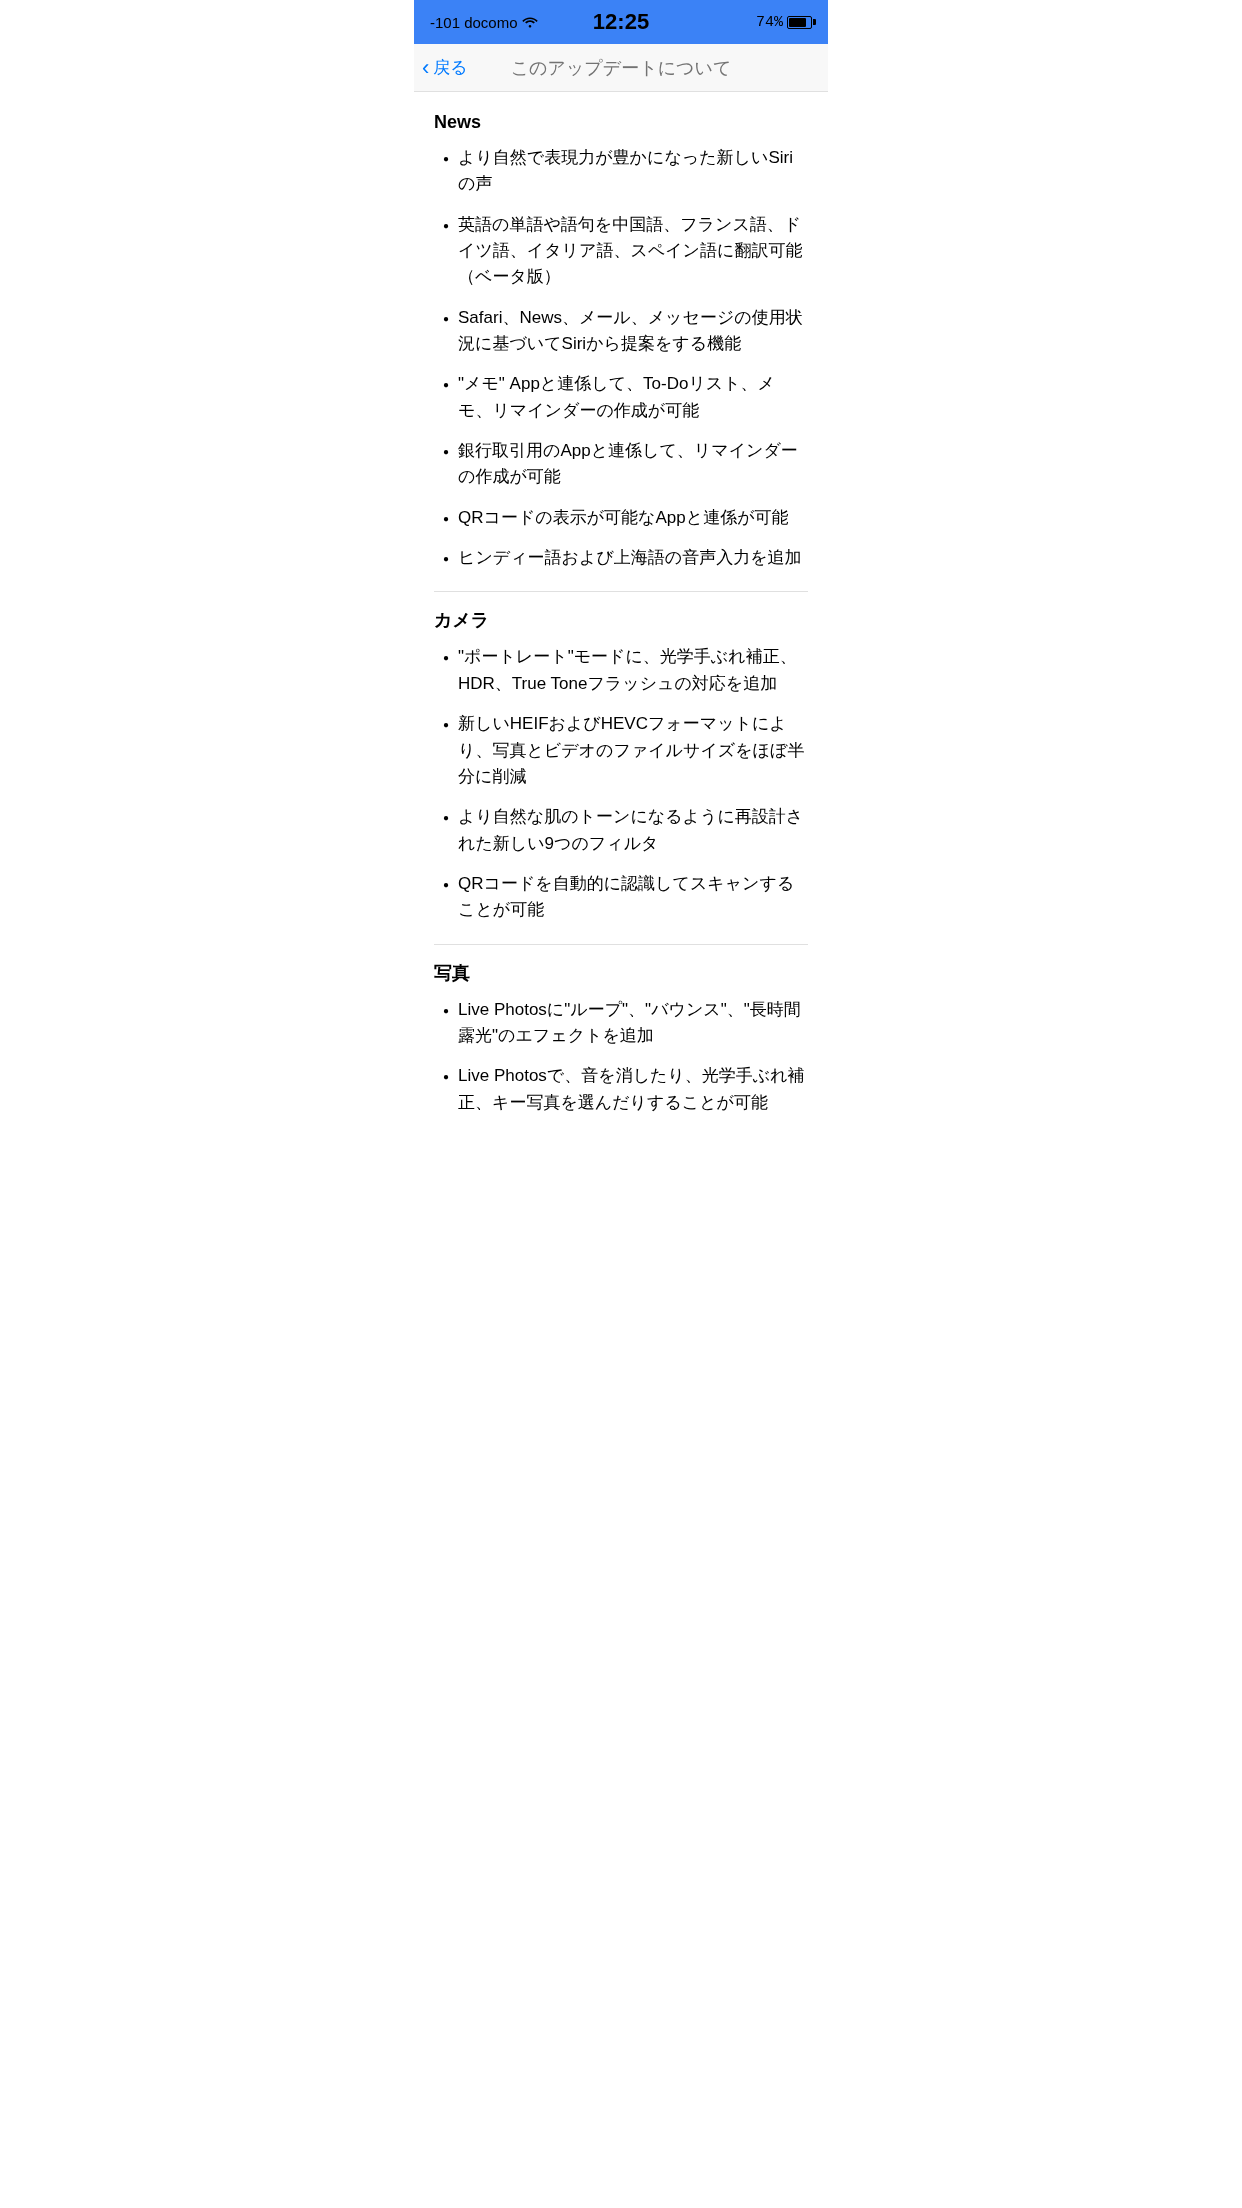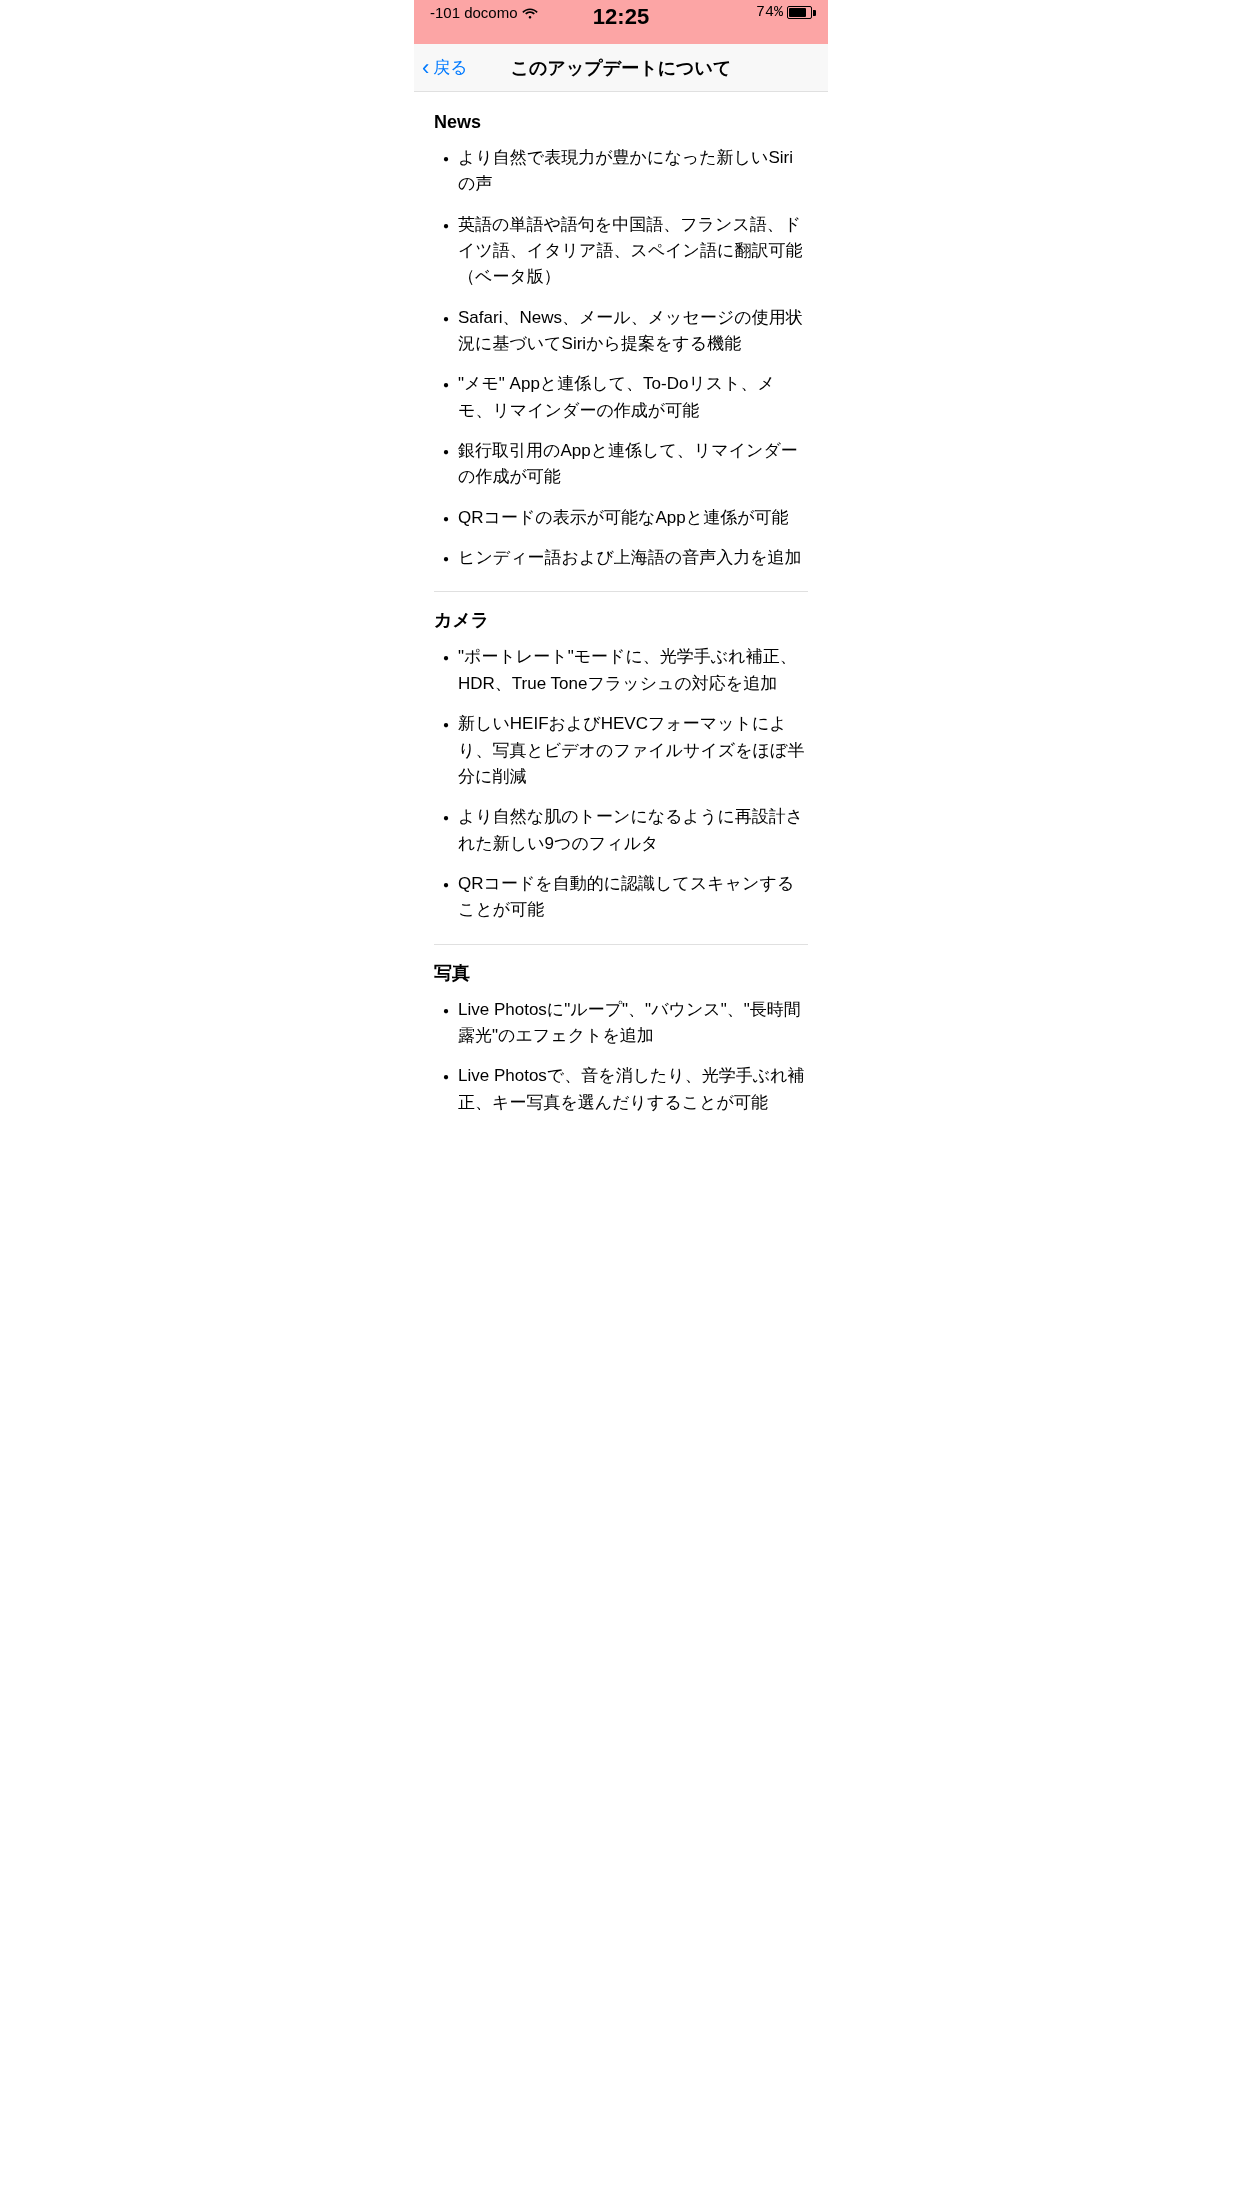--- a/index.html
+++ b/index.html
@@ -15,24 +15,24 @@
       width: 414px;
       margin: 0 auto;
       font-size: 17px;
       color: #000000;
     }
 
     
     .status-bar {
       display: flex;
       justify-content: space-between;
-      align-items: flex-start;
+      align-items: center;
       padding: 4px 16px;
       height: 44px;
-      background: #fca5a5;
+      background: #3b82f6;
     }
 
     .status-left {
       font-size: 15px;
       font-weight: 500;
       display: flex;
       align-items: center;
       gap: 4px;
     }
 
@@ -114,22 +114,22 @@
     }
 
     .back-chevron {
       font-size: 22px;
       line-height: 1;
       margin-right: 2px;
     }
 
     .nav-title {
       font-size: 18px;
-      font-weight: 700;
-      color: #000000;
+      font-weight: 400;
+      color: #737373;
     }
 
     
     .content {
       padding: 16px 20px;
       overflow-y: auto;
     }
 
     .section {
       margin-bottom: 20px;

